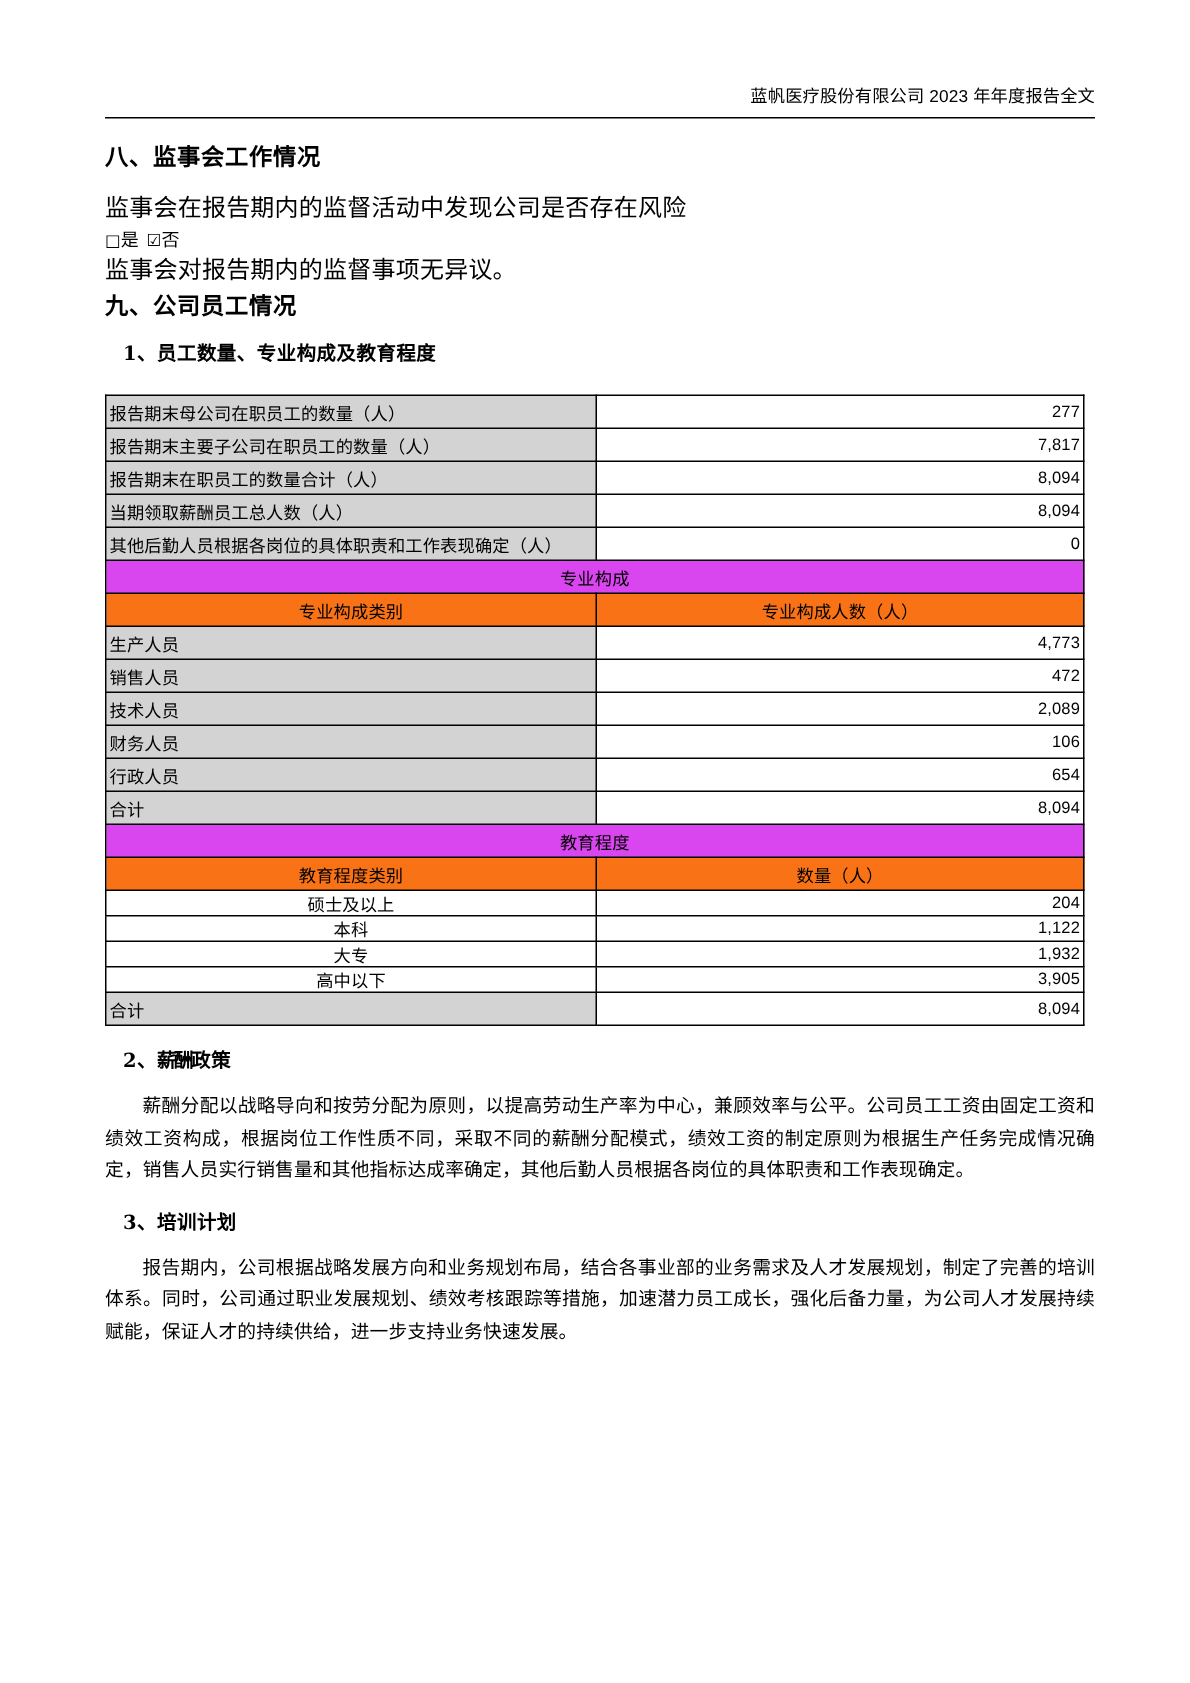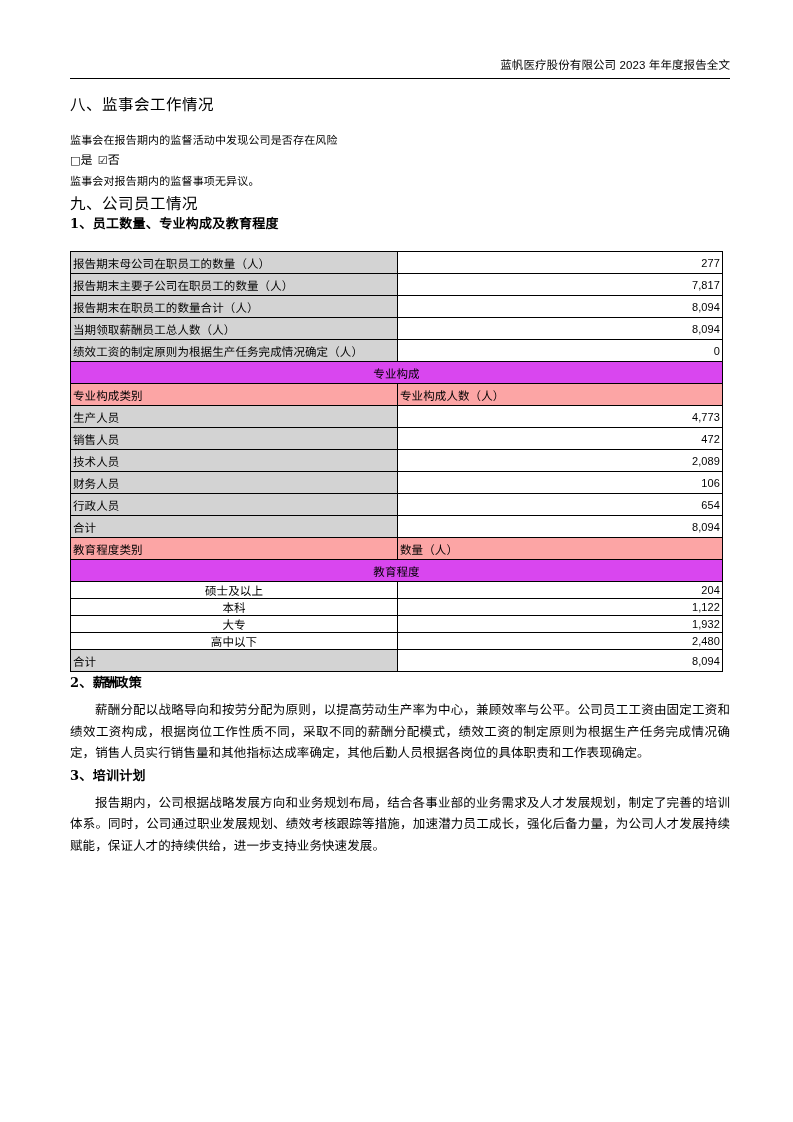--- a/index.html
+++ b/index.html
@@ -48,41 +48,41 @@
   
   .content {
     position: absolute;
     left: 70px;
     top: 92px;
     width: 660px;
   }
 
   h1.sec-title {
     font-size: 15.5px;
-    font-weight: normal;
+    font-weight: bold;
     font-family: "DejaVu Serif", "Liberation Serif", serif;
     margin: 0;
     padding: 0;
     letter-spacing: 0.5px;
   }
   .sec-eight { margin-top: 4px; }
   .sec-nine  { margin-top: 34px; }
 
   h2.sub-title {
     font-size: 13px;
     font-weight: bold;
     font-family: "DejaVu Serif", "Liberation Serif", serif;
-    margin: 0;
+    margin: 12px;
     padding: 0;
     letter-spacing: 0.3px;
   }
   .sub-1 { margin-top: 25px; }
 
   .body-line {
-    font-size: 11px;
+    font-size: 16px;
     line-height: 20px;
     margin: 0;
     letter-spacing: 0.15px;
   }
   .para-block { margin-top: 16px; }
 
   .choice-line {
     font-size: 12px;
     line-height: 20px;
     margin: 0;
@@ -126,22 +126,23 @@
     text-align: right;
     padding-right: 8px;
     font-size: 11px;
   }
   td.band {
     background: #d946ef;
     height: 21px;
     text-align: center;
   }
   td.colhead {
-    background: #fca5a5;
+    background: #f97316;
     height: 21px;
+    text-align: center;
   }
 
   
   .sub-2 { margin-top: 26px; }
   .sub-3 { margin-top: 26px; }
   .para {
     font-size: 12.5px;
     line-height: 21.5px;
     margin: 9px 0 0 0;
     text-align: justify;
@@ -190,21 +191,21 @@
         </tr>
         <tr>
           <td class="lbl">报告期末在职员工的数量合计（人）</td>
           <td class="val">8,094</td>
         </tr>
         <tr>
           <td class="lbl">当期领取薪酬员工总人数（人）</td>
           <td class="val">8,094</td>
         </tr>
         <tr>
-          <td class="lbl">绩效工资的制定原则为根据生产任务完成情况确定（人）</td>
+          <td class="lbl">其他后勤人员根据各岗位的具体职责和工作表现确定（人）</td>
           <td class="val">0</td>
         </tr>
 
         <tr>
           <td class="band" colspan="2">专业构成</td>
         </tr>
         <tr>
           <td class="colhead">专业构成类别</td>
           <td class="colhead">专业构成人数（人）</td>
         </tr>
@@ -228,42 +229,42 @@
         <tr>
           <td class="lbl">行政人员</td>
           <td class="val">654</td>
         </tr>
         <tr>
           <td class="lbl">合计</td>
           <td class="val">8,094</td>
         </tr>
 
         <tr>
+          <td class="band" colspan="2">教育程度</td>
+        </tr>
+        <tr>
           <td class="colhead">教育程度类别</td>
           <td class="colhead">数量（人）</td>
         </tr>
-        <tr>
-          <td class="band" colspan="2">教育程度</td>
-        </tr>
 
         <tr>
           <td class="lbl-plain">硕士及以上</td>
           <td class="val">204</td>
         </tr>
         <tr>
           <td class="lbl-plain">本科</td>
           <td class="val">1,122</td>
         </tr>
         <tr>
           <td class="lbl-plain">大专</td>
           <td class="val">1,932</td>
         </tr>
         <tr>
           <td class="lbl-plain">高中以下</td>
-          <td class="val">2,480</td>
+          <td class="val">3,905</td>
         </tr>
         <tr>
           <td class="lbl">合计</td>
           <td class="val">8,094</td>
         </tr>
 
       </tbody>
     </table>
 
     <h2 class="sub-title sub-2"><span>2</span><span>、</span><span class="overlap-tight">薪</span><span class="overlap-tight">酬</span><span>政策</span></h2>

